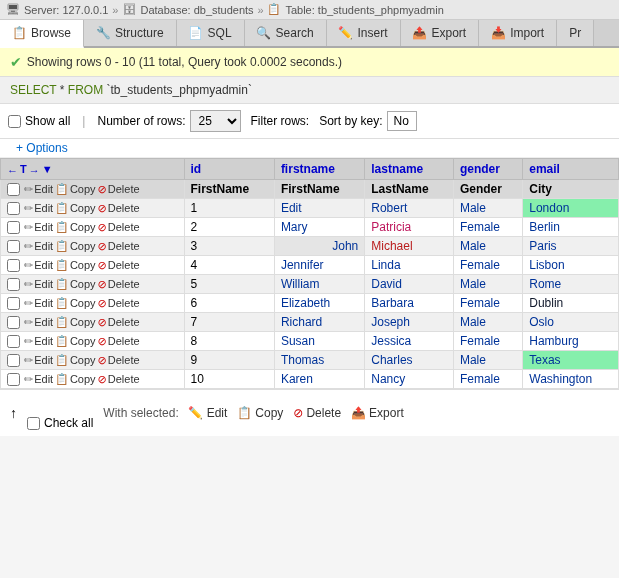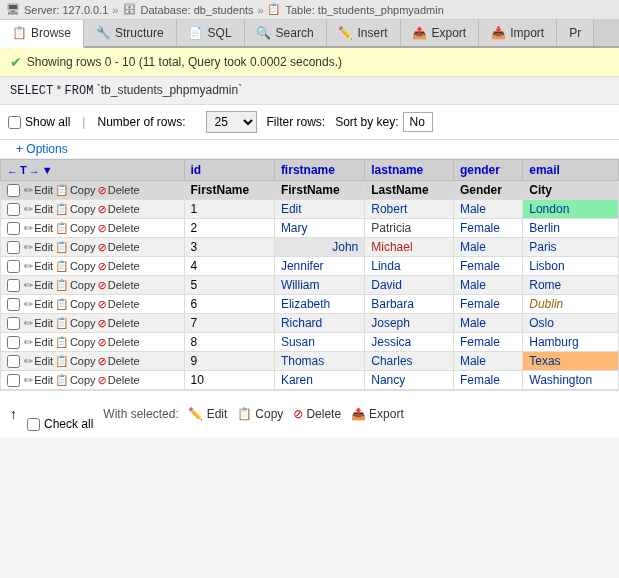--- a/index.html
+++ b/index.html
@@ -56,34 +56,34 @@
     .check-icon { color: #4caf50; font-size: 14px; }
 
     
     .sql-display {
       background: #f0f0f0;
       border-bottom: 1px solid #ddd;
       padding: 6px 10px;
       font-size: 12px;
       color: #333;
     }
-    .sql-display .keyword { color: #0f172a; font-family: Liberation Mono, monospace; }
+    .sql-display .keyword { color: #4d7c0f; }
 
     
     .controls-bar {
       padding: 6px 8px;
       display: flex;
       align-items: center;
       gap: 10px;
       background: #fff;
       border-bottom: 1px solid #ddd;
       flex-wrap: wrap;
     }
     .show-all-label { display: flex; align-items: center; gap: 4px; }
-    .num-rows-label { display: flex; align-items: center; gap: 20px; }
+    .num-rows-label { display: flex; align-items: center; gap: 4px; }
     .filter-rows-label { display: flex; align-items: center; gap: 4px; }
     .sort-by-label { display: flex; align-items: center; gap: 4px; }
     select.rows-select {
       padding: 2px 4px;
       font-size: 12px;
       border: 1px solid #aaa;
     }
     input.search-input {
       padding: 2px 6px;
       font-size: 12px;
@@ -302,21 +302,21 @@
           <td style="background: rgb(255, 255, 255);">
             <div class="action-cell">
               <input type="checkbox" style="margin-right: 2px;"> 
               <button class="btn-edit"><span style="color:#666;">✏</span>Edit</button> 
               <button class="btn-copy"><span>📋</span>Copy</button> 
               <button class="btn-delete"><span style="color:#cc0000;">⊘</span>Delete</button>
             </div>
           </td>
           <td style="background: rgb(255, 255, 255);">2</td>
           <td style="background: rgb(255, 255, 255); color: rgb(0, 51, 153);">Mary</td>
-          <td style="background: rgb(255, 255, 255); color: #404040;">Patricia</td>
+          <td style="background: rgb(255, 255, 255); color: #be185d;">Patricia</td>
           <td style="background: rgb(255, 255, 255); color: rgb(0, 51, 153);">Female</td>
           <td style="background: rgb(255, 255, 255); color: rgb(0, 51, 153);">Berlin</td>
         </tr>
         <tr>
           <td style="background: rgb(240, 240, 240);">
             <div class="action-cell">
               <input type="checkbox" style="margin-right: 2px;"> 
               <button class="btn-edit"><span style="color:#666;">✏</span>Edit</button> 
               <button class="btn-copy"><span>📋</span>Copy</button> 
               <button class="btn-delete"><span style="color:#cc0000;">⊘</span>Delete</button>
@@ -364,21 +364,21 @@
               <input type="checkbox" style="margin-right: 2px;"> 
               <button class="btn-edit"><span style="color:#666;">✏</span>Edit</button> 
               <button class="btn-copy"><span>📋</span>Copy</button> 
               <button class="btn-delete"><span style="color:#cc0000;">⊘</span>Delete</button>
             </div>
           </td>
           <td style="background: rgb(255, 255, 255);">6</td>
           <td style="background: rgb(255, 255, 255); color: rgb(0, 51, 153);">Elizabeth</td>
           <td style="background: rgb(255, 255, 255); color: rgb(0, 51, 153);">Barbara</td>
           <td style="background: rgb(255, 255, 255); color: rgb(0, 51, 153);">Female</td>
-          <td style="background: rgb(255, 255, 255); color: #a16207; font-style: italic;">Dublin</td>
+          <td style="background: rgb(255, 255, 255); color: #0f172a;">Dublin</td>
         </tr>
         <tr>
           <td style="background: rgb(240, 240, 240);">
             <div class="action-cell">
               <input type="checkbox" style="margin-right: 2px;"> 
               <button class="btn-edit"><span style="color:#666;">✏</span>Edit</button> 
               <button class="btn-copy"><span>📋</span>Copy</button> 
               <button class="btn-delete"><span style="color:#cc0000;">⊘</span>Delete</button>
             </div>
           </td>
@@ -409,21 +409,21 @@
               <input type="checkbox" style="margin-right: 2px;"> 
               <button class="btn-edit"><span style="color:#666;">✏</span>Edit</button> 
               <button class="btn-copy"><span>📋</span>Copy</button> 
               <button class="btn-delete"><span style="color:#cc0000;">⊘</span>Delete</button>
             </div>
           </td>
           <td style="background: rgb(240, 240, 240);">9</td>
           <td style="background: rgb(240, 240, 240); color: rgb(0, 51, 153);">Thomas</td>
           <td style="background: rgb(240, 240, 240); color: rgb(0, 51, 153);">Charles</td>
           <td style="background: rgb(240, 240, 240); color: rgb(0, 51, 153);">Male</td>
-          <td style="background: #fdba74; color: rgb(0, 51, 153);">Texas</td>
+          <td style="background: #86efac; color: rgb(0, 51, 153);">Texas</td>
         </tr>
         <tr>
           <td style="background: rgb(255, 255, 255);">
             <div class="action-cell">
               <input type="checkbox" style="margin-right: 2px;"> 
               <button class="btn-edit"><span style="color:#666;">✏</span>Edit</button> 
               <button class="btn-copy"><span>📋</span>Copy</button> 
               <button class="btn-delete"><span style="color:#cc0000;">⊘</span>Delete</button>
             </div>
           </td>

